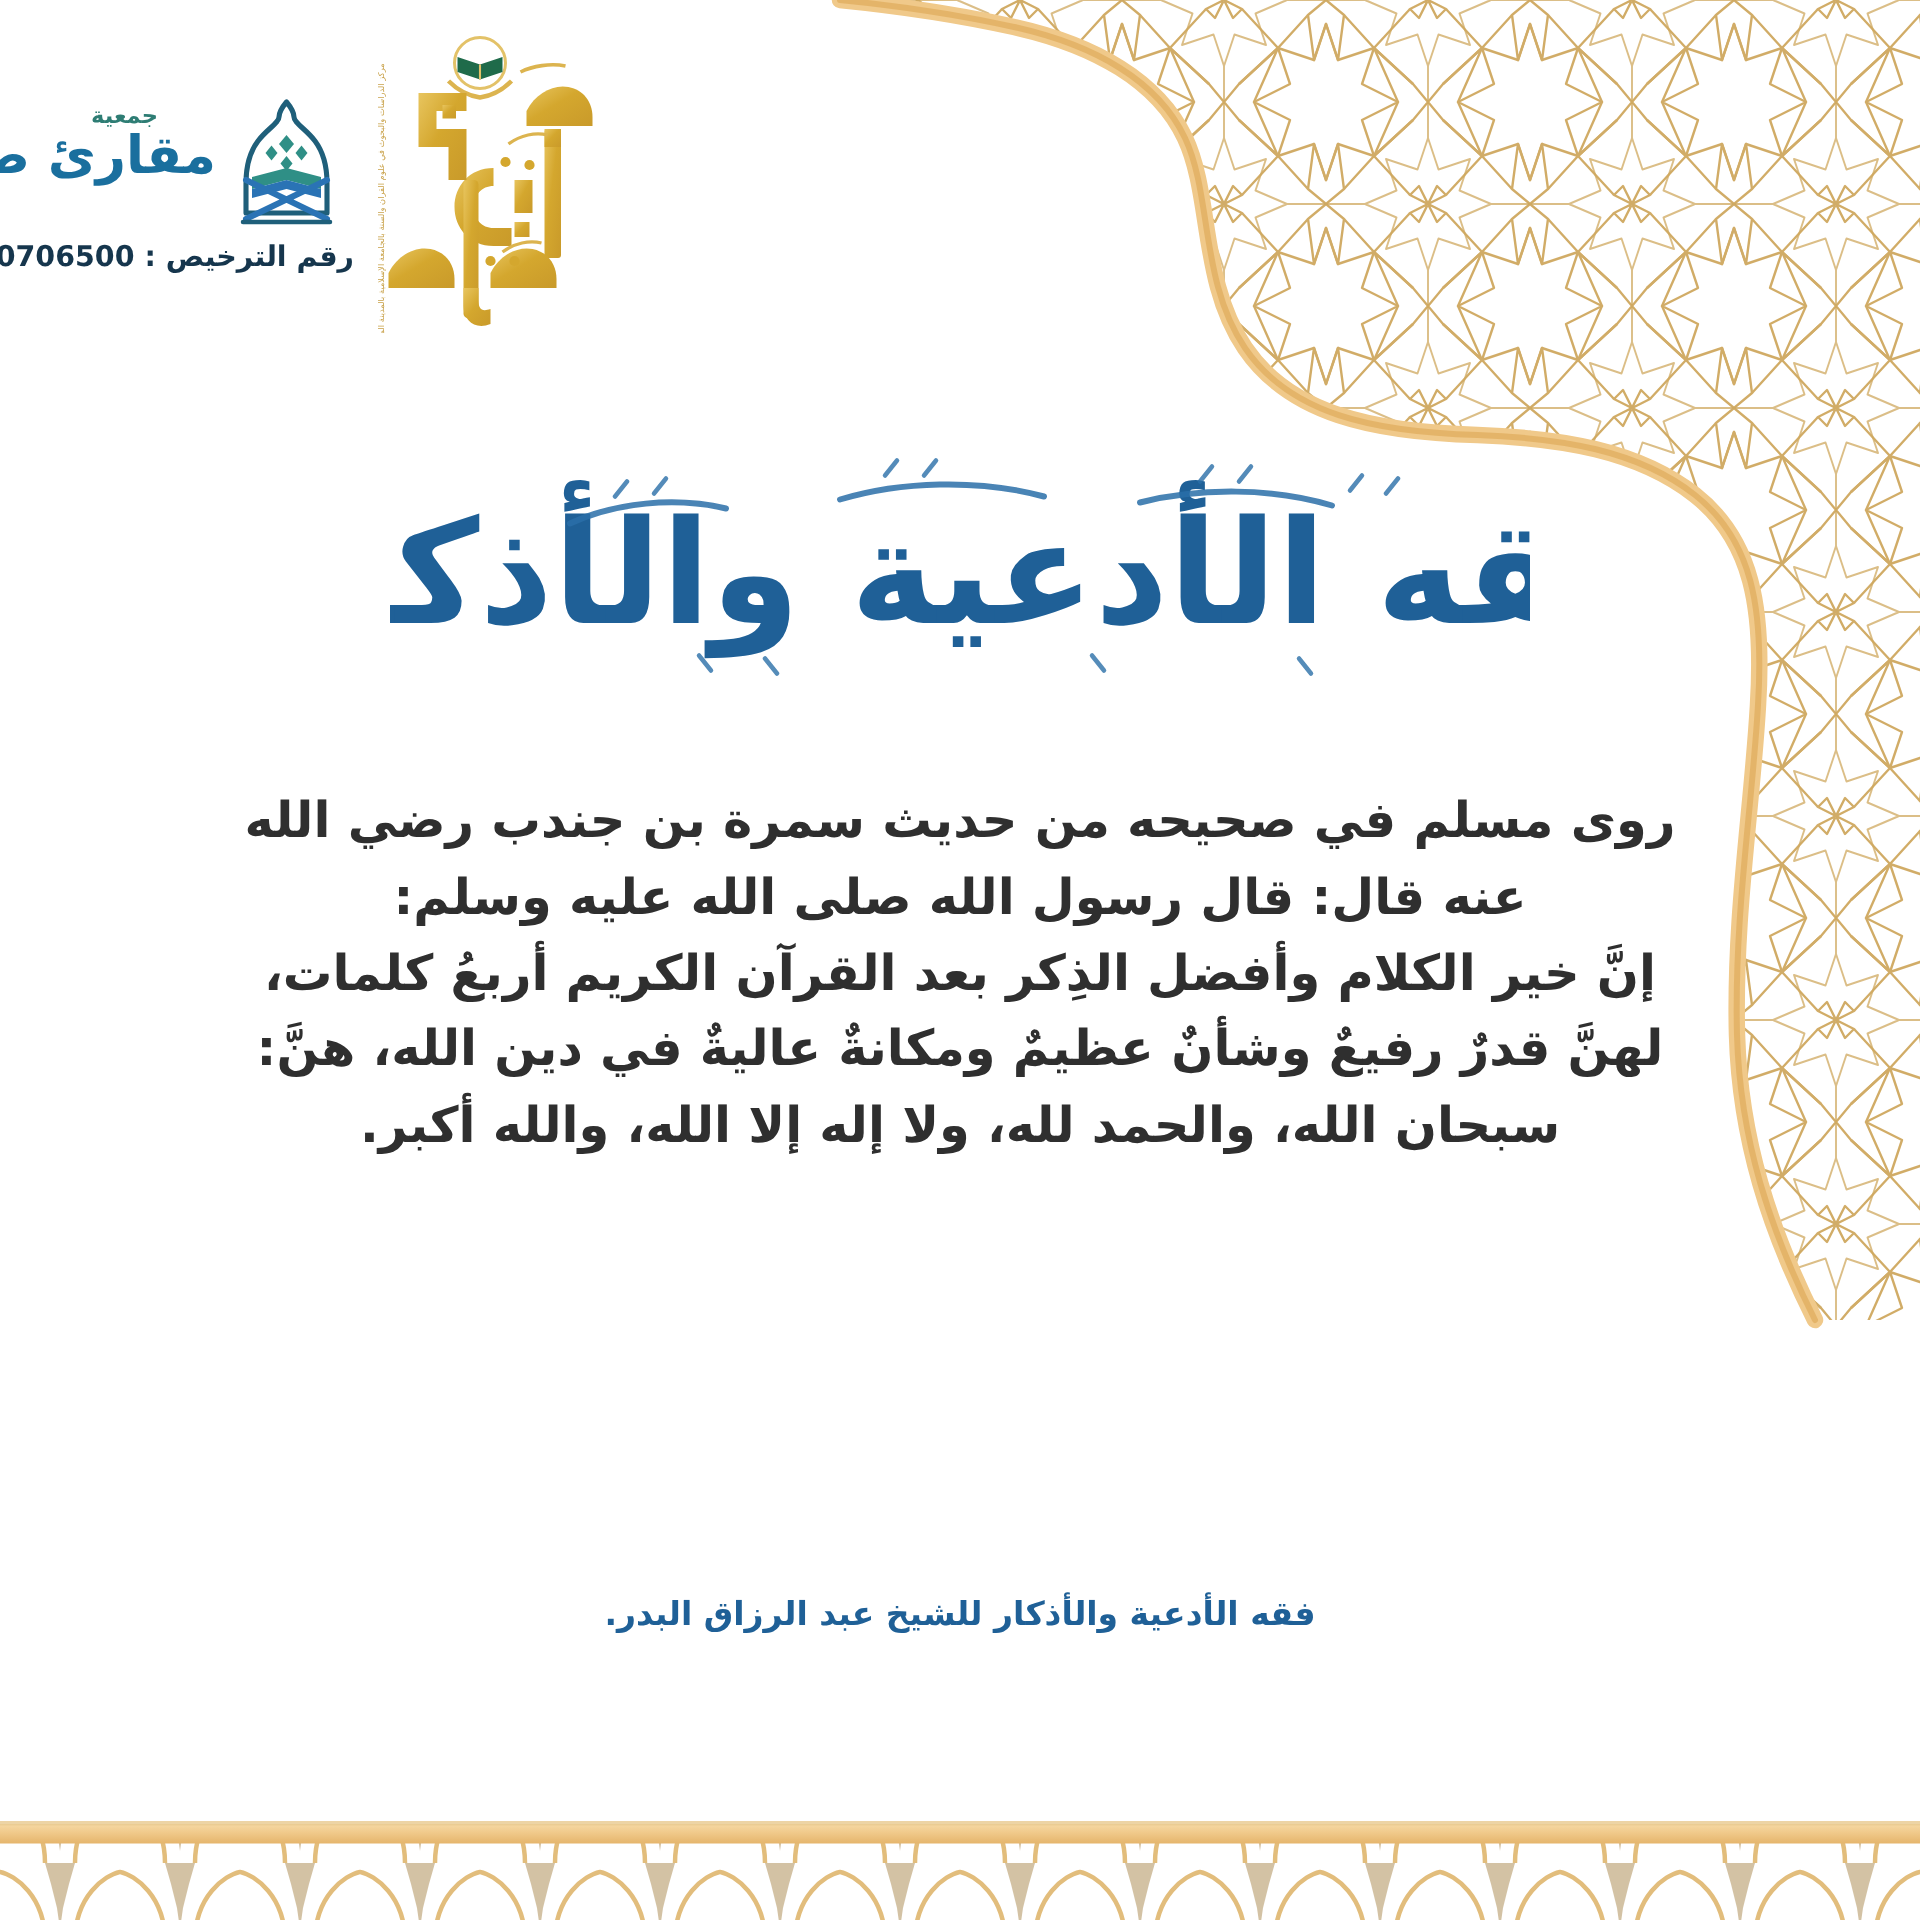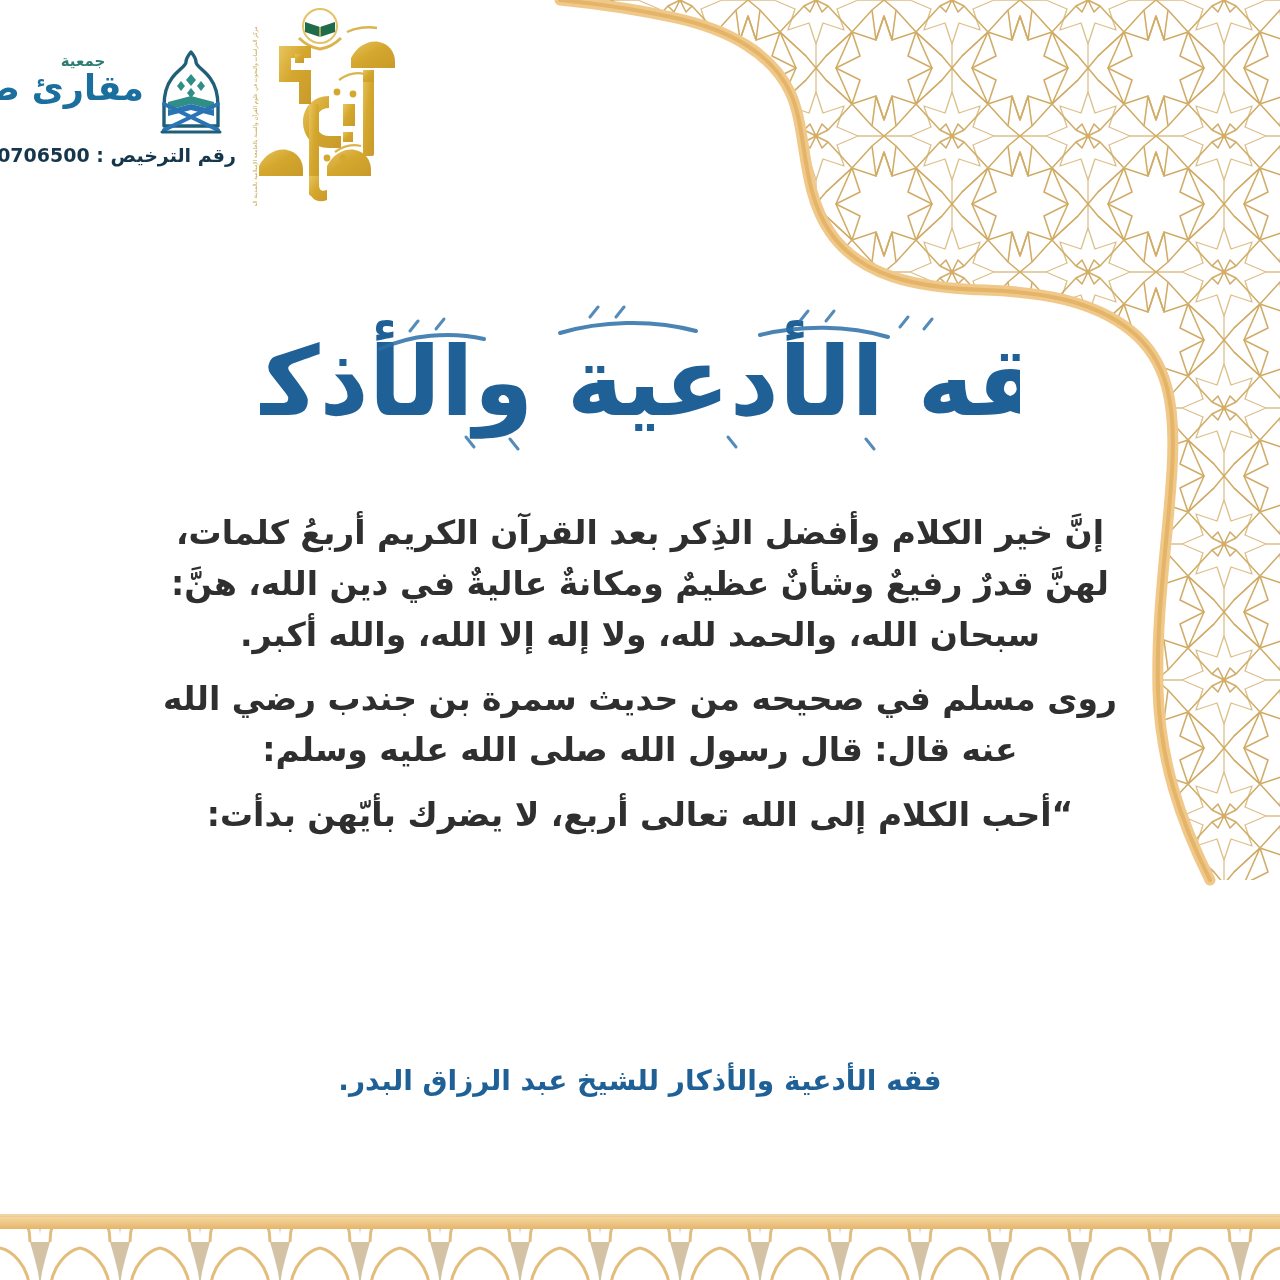--- a/index.html
+++ b/index.html
@@ -41,21 +41,21 @@
     position: absolute;
     left: 0;
     bottom: 0;
     width: 1280px;
     height: 90px;
   }
 
   
   .header-row {
     position: absolute;
-    top: 0;
+    top: 16px;
     left: 0;
     width: 420px;
     height: 220px;
   }
 
   .assoc-logo {
     position: absolute;
     left: 18px;
     top: 48px;
     width: 220px;
@@ -172,21 +172,21 @@
 
   .source-line {
     position: absolute;
     left: 140px;
     top: 1064px;
     width: 1000px;
     text-align: center;
     direction: rtl;
     color: #1f6097;
     font-weight: 700;
-    font-size: 28px;
+    font-size: 22px;
     letter-spacing: -0.2px;
   }
 </style>
 </head>
 <body>
 
 <div id="poster">
 
   <div class="ornament-layer">
 
@@ -408,31 +408,31 @@
         <path d="M468,150 L476,160"></path>
           <path d="M606,152 L614,162"></path>
       </g>
       <title>فقه الأدعية والأذكار</title>
     </svg>
     <span class="title-fallback">فقه الأدعية والأذكار</span>
   </div>
 
   <div class="body-block">
 
+    <p class="para p-narration">
+      <span>روى مسلم في صحيحه من حديث سمرة بن جندب رضي الله</span><br>
+      <span>عنه قال: قال رسول الله صلى الله عليه وسلم:</span>
+    </p>
+
     <p class="para p-intro">
       <span>إنَّ خير الكلام وأفضل الذِكر بعد القرآن الكريم أربعُ كلمات،</span><br>
       <span>لهنَّ قدرٌ رفيعٌ وشأنٌ عظيمٌ ومكانةٌ عاليةٌ في دين الله، هنَّ:</span><br>
       <span>سبحان الله، والحمد لله، ولا إله إلا الله، والله أكبر.</span>
     </p>
 
-    <p class="para p-narration">
-      <span>روى مسلم في صحيحه من حديث سمرة بن جندب رضي الله</span><br>
-      <span>عنه قال: قال رسول الله صلى الله عليه وسلم:</span>
-    </p>
-
     <p class="para p-hadith">
-      <span>“أحب الكلام إلى الله تعالى أربع، لا يضرك بأيّهن بدأت:</span><br>
+      <br>
     </p>
   </div>
 
   <div class="source-line">فقه الأدعية والأذكار  للشيخ عبد الرزاق البدر.</div>
 
 </div>
 
 </body></html>

